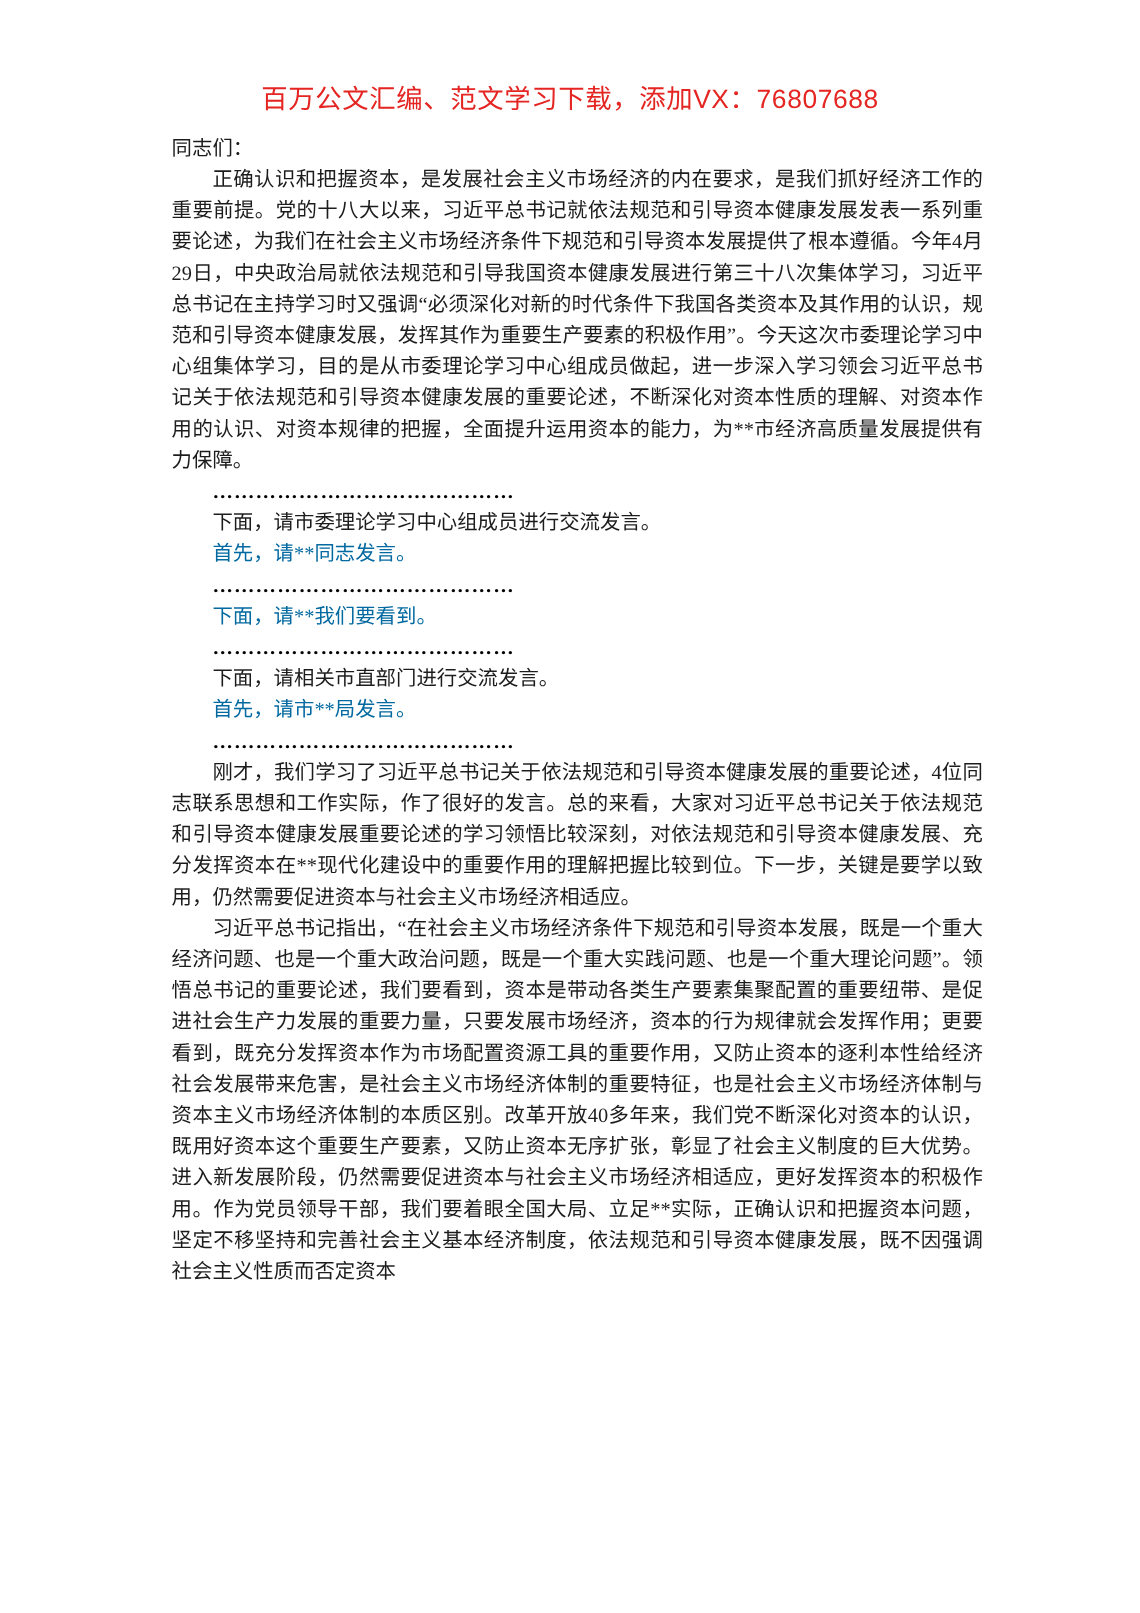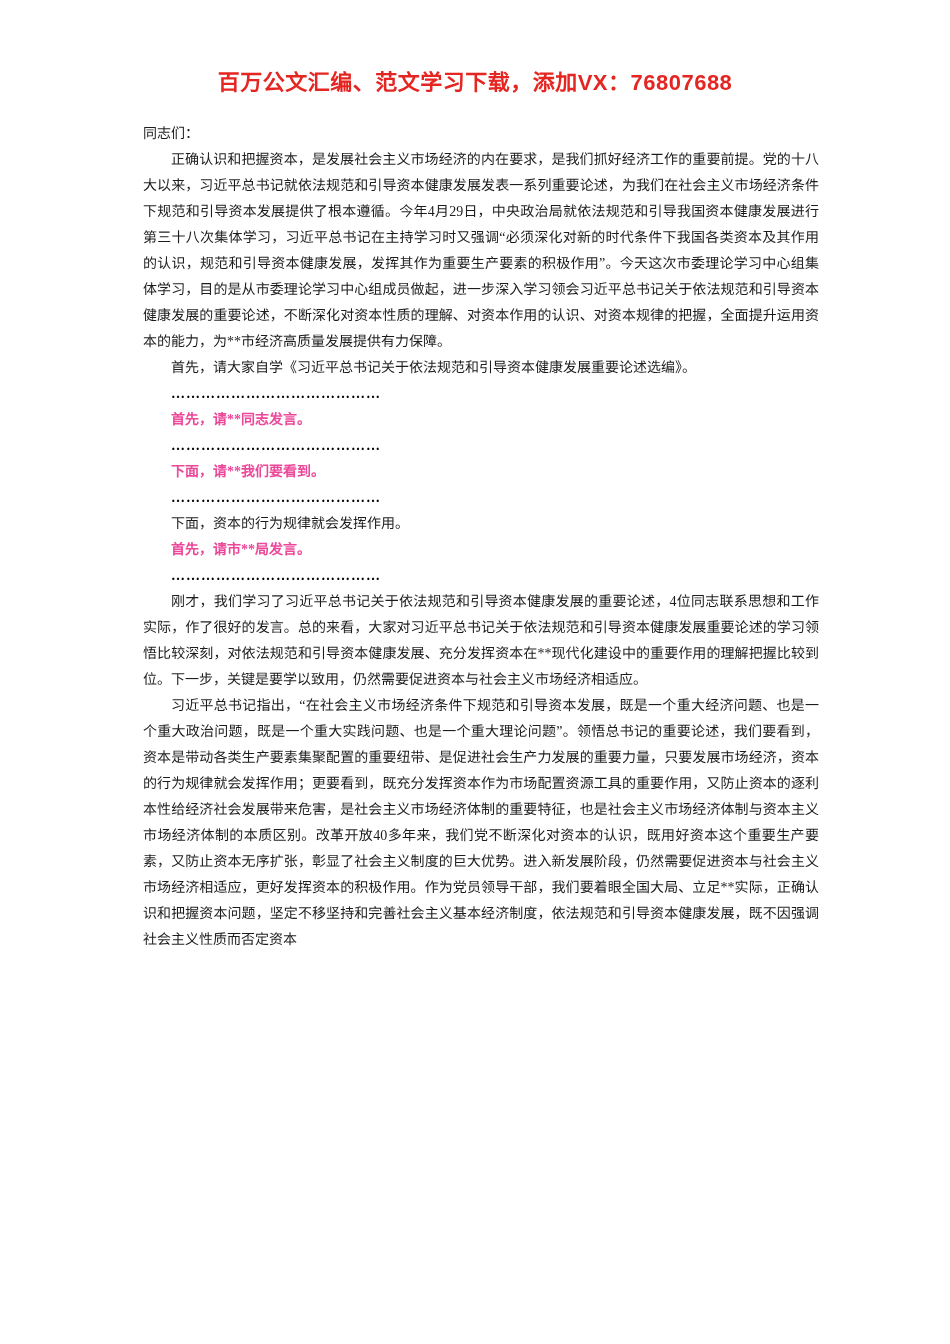--- a/index.html
+++ b/index.html
@@ -16,73 +16,73 @@
     font-family: "Liberation Serif", "DejaVu Serif", serif;
   }
   .ad-banner {
     position: absolute;
     top: 64px;
     left: 0;
     width: 950px;
     text-align: center;
     font-family: "Liberation Sans", "DejaVu Sans", sans-serif;
     font-size: 22px;
-    font-weight: bold;
+    font-weight: normal;
     color: #e42522;
     letter-spacing: 0.5px;
     white-space: nowrap;
   }
   .doc-body {
     position: absolute;
-    top: 121px;
+    top: 111px;
     left: 143px;
     width: 676px;
-    font-size: 14px;
+    font-size: 17px;
     line-height: 26px;
     color: #1c1c1c;
     text-align: justify;
     text-justify: inter-ideograph;
     word-break: break-all;
   }
   .doc-body p {
     margin: 0;
     padding: 0;
     text-indent: 2em;
   }
   .doc-body p.no-indent {
     text-indent: 0;
   }
   .doc-body p.bold-line {
-    font-weight: bold;
-    color: #ec4899;
+    font-weight: normal;
+    color: #0369a1;
   }
   .doc-body p.dots-line {
     font-weight: bold;
     color: #000000;
     letter-spacing: 1px;
     white-space: nowrap;
     overflow: hidden;
   }
 </style>
 </head>
 <body>
 
 <div class="page">
 
   <div class="ad-banner">百万公文汇编、范文学习下载，添加VX：76807688</div>
 
   <div class="doc-body">
     <p class="no-indent">同志们：</p>
     <p>正确认识和把握资本，是发展社会主义市场经济的内在要求，是我们抓好经济工作的重要前提。党的十八大以来，习近平总书记就依法规范和引导资本健康发展发表一系列重要论述，为我们在社会主义市场经济条件下规范和引导资本发展提供了根本遵循。今年4月29日，中央政治局就依法规范和引导我国资本健康发展进行第三十八次集体学习，习近平总书记在主持学习时又强调“必须深化对新的时代条件下我国各类资本及其作用的认识，规范和引导资本健康发展，发挥其作为重要生产要素的积极作用”。今天这次市委理论学习中心组集体学习，目的是从市委理论学习中心组成员做起，进一步深入学习领会习近平总书记关于依法规范和引导资本健康发展的重要论述，不断深化对资本性质的理解、对资本作用的认识、对资本规律的把握，全面提升运用资本的能力，为**市经济高质量发展提供有力保障。</p>
-    <p>首先，请大家自学《习近平总书记关于依法规范和引导资本健康发展重要论述选编》。</p>
     <p class="dots-line">……………………………………</p>
+    <p>下面，请市委理论学习中心组成员进行交流发言。</p>
     <p class="bold-line">首先，请**同志发言。</p>
     <p class="dots-line">……………………………………</p>
     <p class="bold-line">下面，请**我们要看到。</p>
     <p class="dots-line">……………………………………</p>
-    <p>下面，资本的行为规律就会发挥作用。</p>
+    <p>下面，请相关市直部门进行交流发言。</p>
     <p class="bold-line">首先，请市**局发言。</p>
     <p class="dots-line">……………………………………</p>
     <p>刚才，我们学习了习近平总书记关于依法规范和引导资本健康发展的重要论述，4位同志联系思想和工作实际，作了很好的发言。总的来看，大家对习近平总书记关于依法规范和引导资本健康发展重要论述的学习领悟比较深刻，对依法规范和引导资本健康发展、充分发挥资本在**现代化建设中的重要作用的理解把握比较到位。下一步，关键是要学以致用，仍然需要促进资本与社会主义市场经济相适应。</p>
     <p>习近平总书记指出，“在社会主义市场经济条件下规范和引导资本发展，既是一个重大经济问题、也是一个重大政治问题，既是一个重大实践问题、也是一个重大理论问题”。领悟总书记的重要论述，我们要看到，资本是带动各类生产要素集聚配置的重要纽带、是促进社会生产力发展的重要力量，只要发展市场经济，资本的行为规律就会发挥作用；更要看到，既充分发挥资本作为市场配置资源工具的重要作用，又防止资本的逐利本性给经济社会发展带来危害，是社会主义市场经济体制的重要特征，也是社会主义市场经济体制与资本主义市场经济体制的本质区别。改革开放40多年来，我们党不断深化对资本的认识，既用好资本这个重要生产要素，又防止资本无序扩张，彰显了社会主义制度的巨大优势。进入新发展阶段，仍然需要促进资本与社会主义市场经济相适应，更好发挥资本的积极作用。作为党员领导干部，我们要着眼全国大局、立足**实际，正确认识和把握资本问题，坚定不移坚持和完善社会主义基本经济制度，依法规范和引导资本健康发展，既不因强调社会主义性质而否定资本</p>
   </div>
 
 </div>
 
 </body></html>

